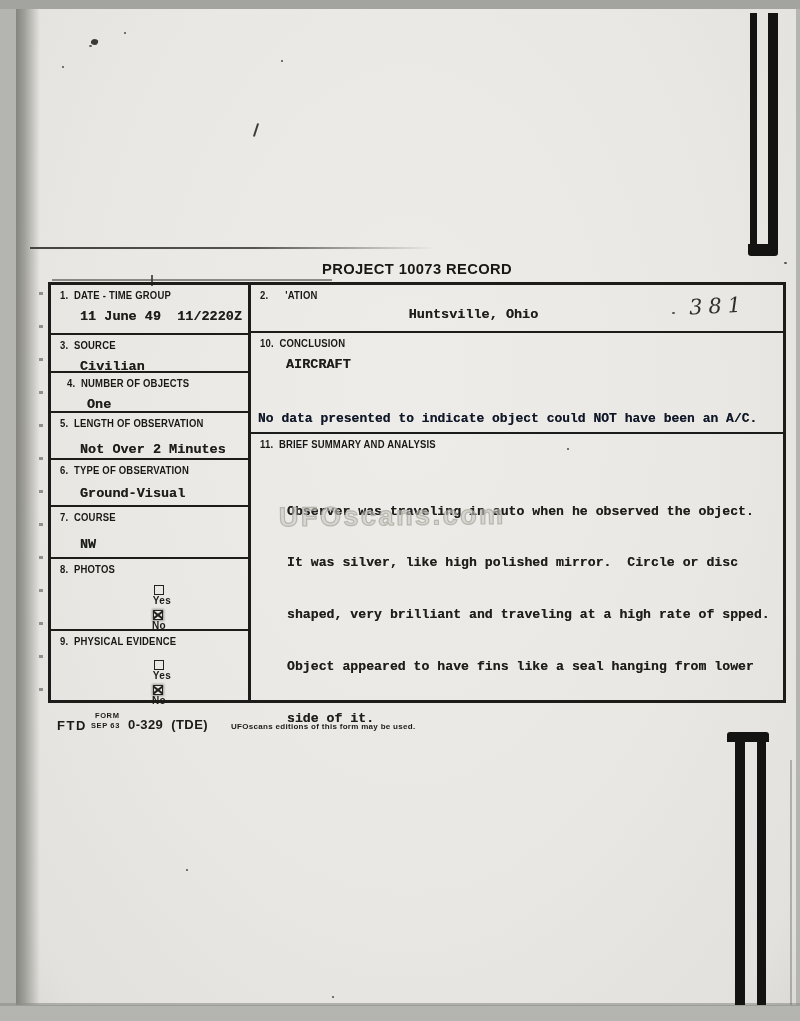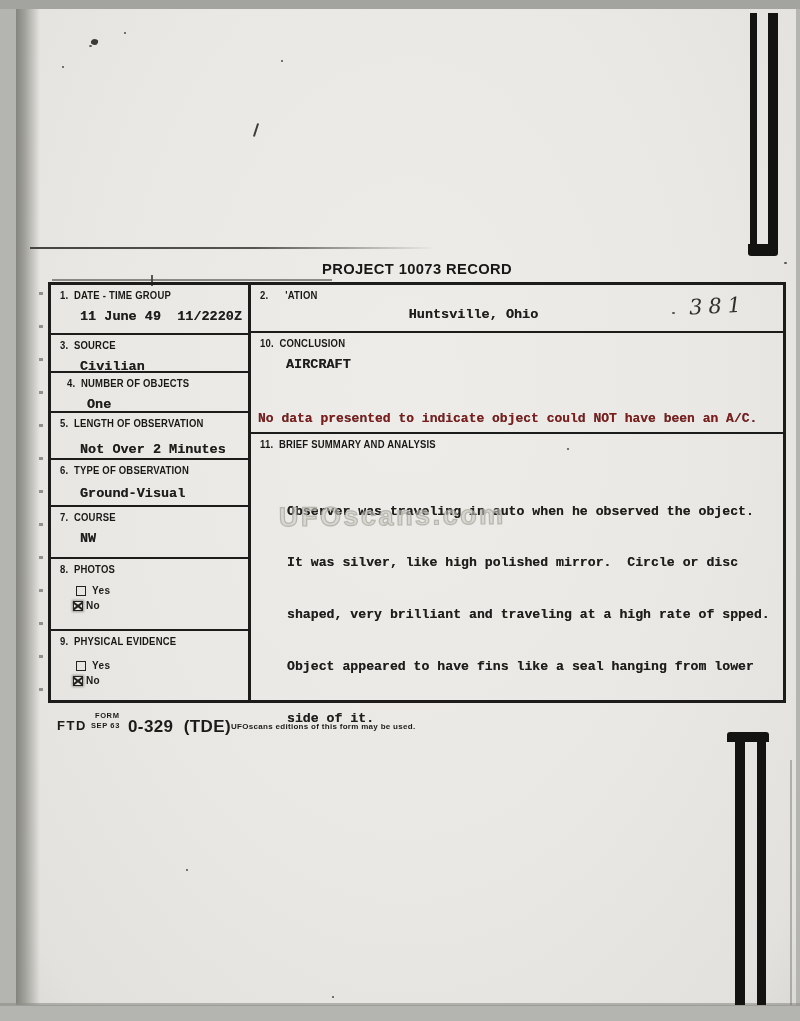--- a/index.html
+++ b/index.html
@@ -62,35 +62,35 @@
   }
   .val{
     font-family:"Liberation Mono","DejaVu Sans Mono",monospace;font-weight:bold;
     font-size:13.5px;color:#1d1d1b;white-space:pre;
     text-shadow:0 0 .4px rgba(25,25,22,.65);
   }
   .center-val{text-align:center;}
   .note-line{
     position:absolute;left:7px;bottom:6px;white-space:nowrap;
     font-family:"Liberation Mono","DejaVu Sans Mono",monospace;font-weight:bold;
-    font-size:13px;color:#7f1d1d;text-shadow:0 0 .4px rgba(25,25,22,.65);
+    font-size:13px;color:#0f172a;text-shadow:0 0 .4px rgba(25,25,22,.65);
   }
   .summary{
     margin-top:18px;padding-left:27px;
     font-family:"Liberation Mono","DejaVu Sans Mono",monospace;font-weight:bold;
     font-size:13.2px;line-height:17.3px;color:#1d1d1b;white-space:pre;
     text-shadow:0 0 .4px rgba(25,25,22,.65);
   }
   .pageno{
     position:absolute;right:36px;top:9px;
     font-family:"DejaVu Serif",serif;font-style:italic;font-size:21px;
     letter-spacing:6px;color:#2e2e2c;transform:rotate(-3deg);
   }
   
-  .cbrow{display:flex;align-items:center;margin-left:16px;}
+  .cbrow{display:flex;align-items:center;margin-left:16px;flex-direction:column;}
   .cb{width:8px;height:8px;border:1.7px solid #222220;display:inline-block;position:relative;flex:none;}
   .cb-checked{box-shadow:0 0 2px 1px rgba(45,45,40,.4);}
   .cb-checked::before,.cb-checked::after{
     content:"";position:absolute;left:-2px;top:3px;width:12px;height:1.7px;background:#222220;
   }
   .cb-checked::before{transform:rotate(38deg);}
   .cb-checked::after{transform:rotate(-38deg);}
   .cbtxt{font-weight:bold;font-size:10px;letter-spacing:.4px;color:#1b1b19;margin-left:6px;}
   .cb-tight .cbtxt{margin-left:3px;}
 
@@ -102,21 +102,21 @@
     -webkit-text-stroke:1.2px rgba(165,165,157,.7);
     text-shadow:0 0 1px rgba(160,160,152,.4);
     transform:rotate(-.6deg);
   }
 
   
   .ftr{position:absolute;color:#1b1b19;font-weight:bold;}
   .ftr-agency{left:57px;top:718px;font-size:13px;letter-spacing:1.5px;}
   .ftr-form{left:95px;top:711px;font-size:7.5px;letter-spacing:.6px;}
   .ftr-date{left:91px;top:721px;font-size:7.5px;letter-spacing:.6px;}
-  .ftr-num{left:128px;top:717px;font-size:17px;letter-spacing:.4px;white-space:pre;}
+  .ftr-num{left:128px;top:717px;font-size:13px;letter-spacing:.4px;white-space:pre;}
   .ftr-note{left:231px;top:722px;font-size:8px;letter-spacing:.3px;}
 </style>
 </head>
 <body>
 
 <div class="top-band"></div>
 <div class="paper"></div>
 <div class="left-shadow"></div>
 <div class="bottom-edge"></div>
 
@@ -171,21 +171,21 @@
     <div class="cell" style="height:47px;">
       <div class="lbl">5.  LENGTH OF OBSERVATION</div>
       <div class="val" style="margin-top:13px;padding-left:20px;">Not Over 2 Minutes</div>
     </div>
     <div class="cell" style="height:47px;">
       <div class="lbl">6.  TYPE OF OBSERVATION</div>
       <div class="val" style="margin-top:10px;padding-left:20px;">Ground-Visual</div>
     </div>
     <div class="cell" style="height:52px;">
       <div class="lbl">7.  COURSE</div>
-      <div class="val" style="margin-top:8px;padding-left:20px;">NW</div>
+      <div class="val" style="margin-top:14px;padding-left:20px;">NW</div>
     </div>
     <div class="cell" style="height:72px;">
       <div class="lbl">8.  PHOTOS</div>
       <div class="cbrow" style="margin-top:10px;">
         <span class="cb"></span>
         <span class="cbtxt">Yes</span>
       </div>
       <div class="cbrow cb-tight" style="margin-top:4px;margin-left:13px;">
         <span class="cb cb-checked"></span>
         <span class="cbtxt">No</span>

